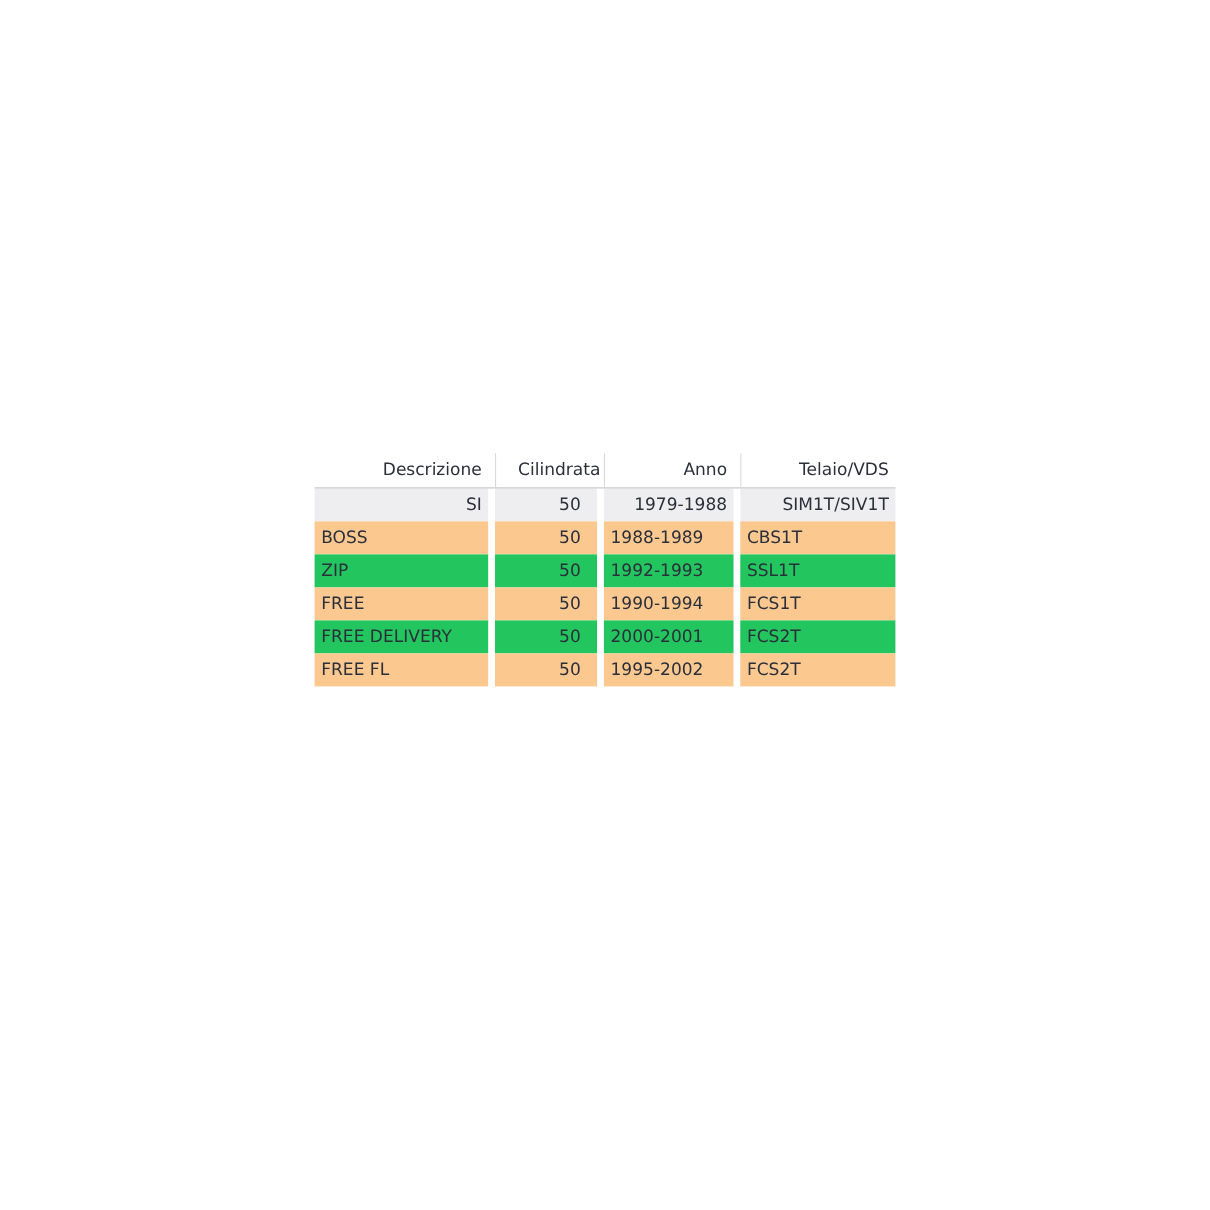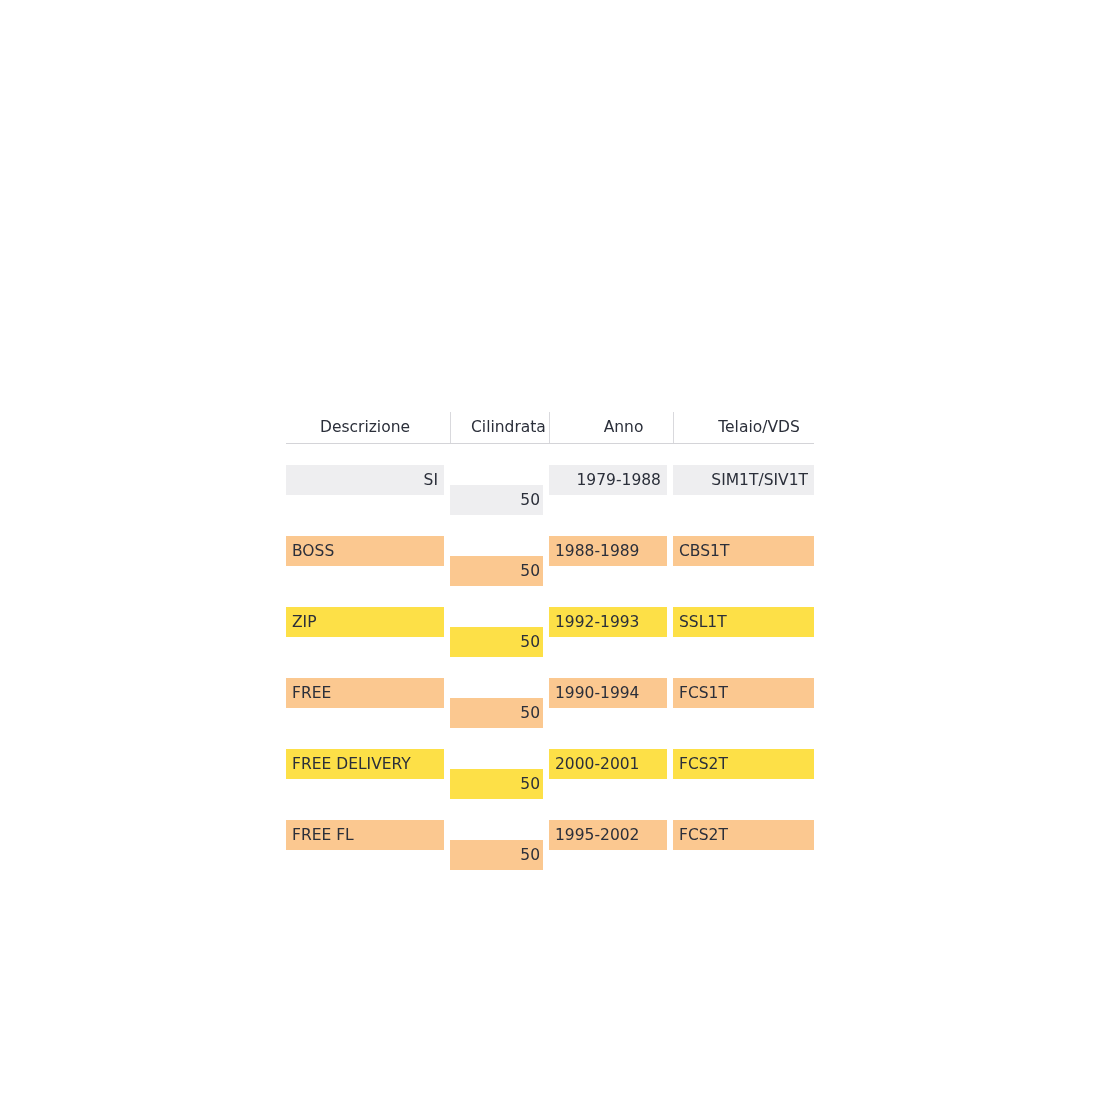--- a/index.html
+++ b/index.html
@@ -37,21 +37,21 @@
     font-weight: normal;
     vertical-align: middle;
     white-space: nowrap;
     overflow: visible;
   }
 
   
   thead th {
     height: 31px;
     line-height: 31px;
-    text-align: center;
+    text-align: right;
     color: #2b2f3a;
     background: #ffffff;
     border-bottom: 1px solid #d4d4d8;
     font-size: 15.5px;
   }
   thead th .hcell {
     display: block;
     height: 31px;
     line-height: 31px;
     padding-left: 6px;
@@ -77,34 +77,33 @@
   tbody td .cell {
     display: block;
     height: 30px;
     line-height: 30px;
     padding-left: 6px;
     padding-right: 6px;
     box-sizing: border-box;
   }
   tbody td.num .cell {
     text-align: right;
-    padding-right: 3px;
-    margin-top: 41px;
+    padding-right: 15px;
   }
 
   
   td.gap, th.gap {
     background: #ffffff !important;
     padding: 0;
   }
 
   
   tr.row-grey td:not(.gap) .cell { background: #eeeef0; text-align: right; }
   tr.row-orange td:not(.gap) .cell { background: #fbc890; }
-  tr.row-white td:not(.gap) .cell { background: #fde047; }
+  tr.row-white td:not(.gap) .cell { background: #22c55e; }
 </style>
 </head>
 <body>
 
 <div id="table-wrap">
   <table class="vehicle-table">
     <colgroup>
       <col style="width:158px">
       <col style="width:6px">
       <col style="width:93px">

